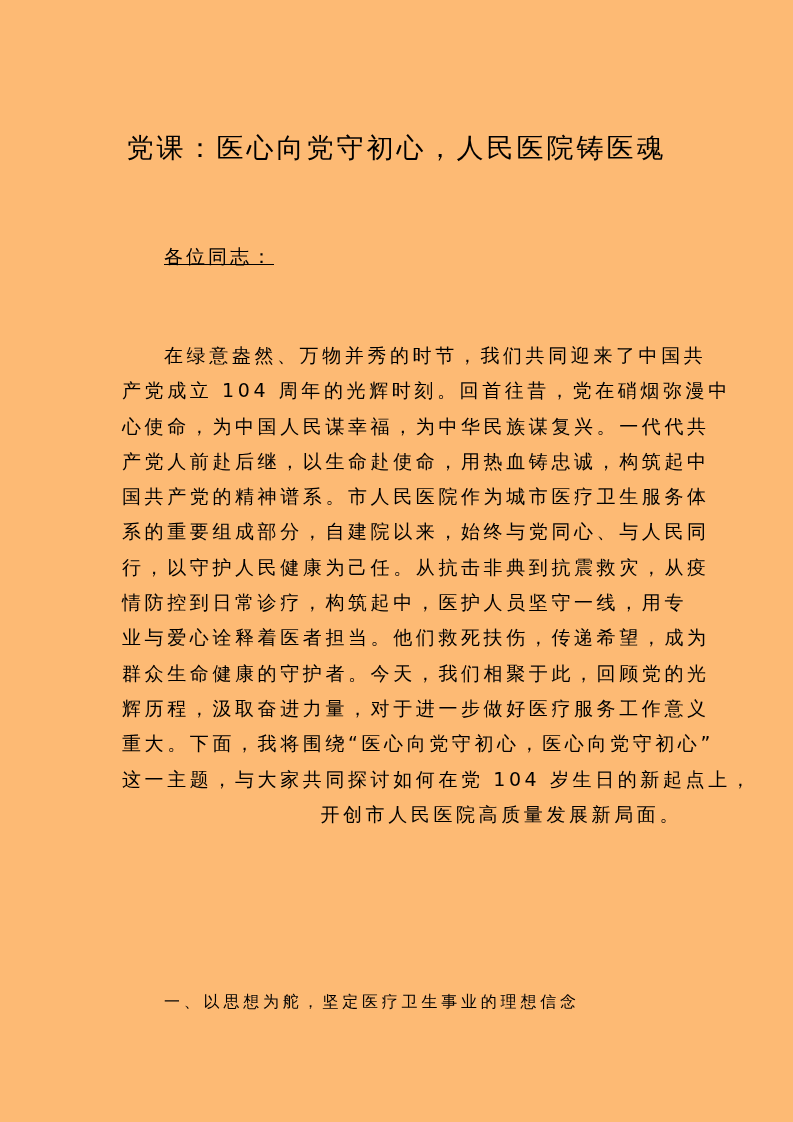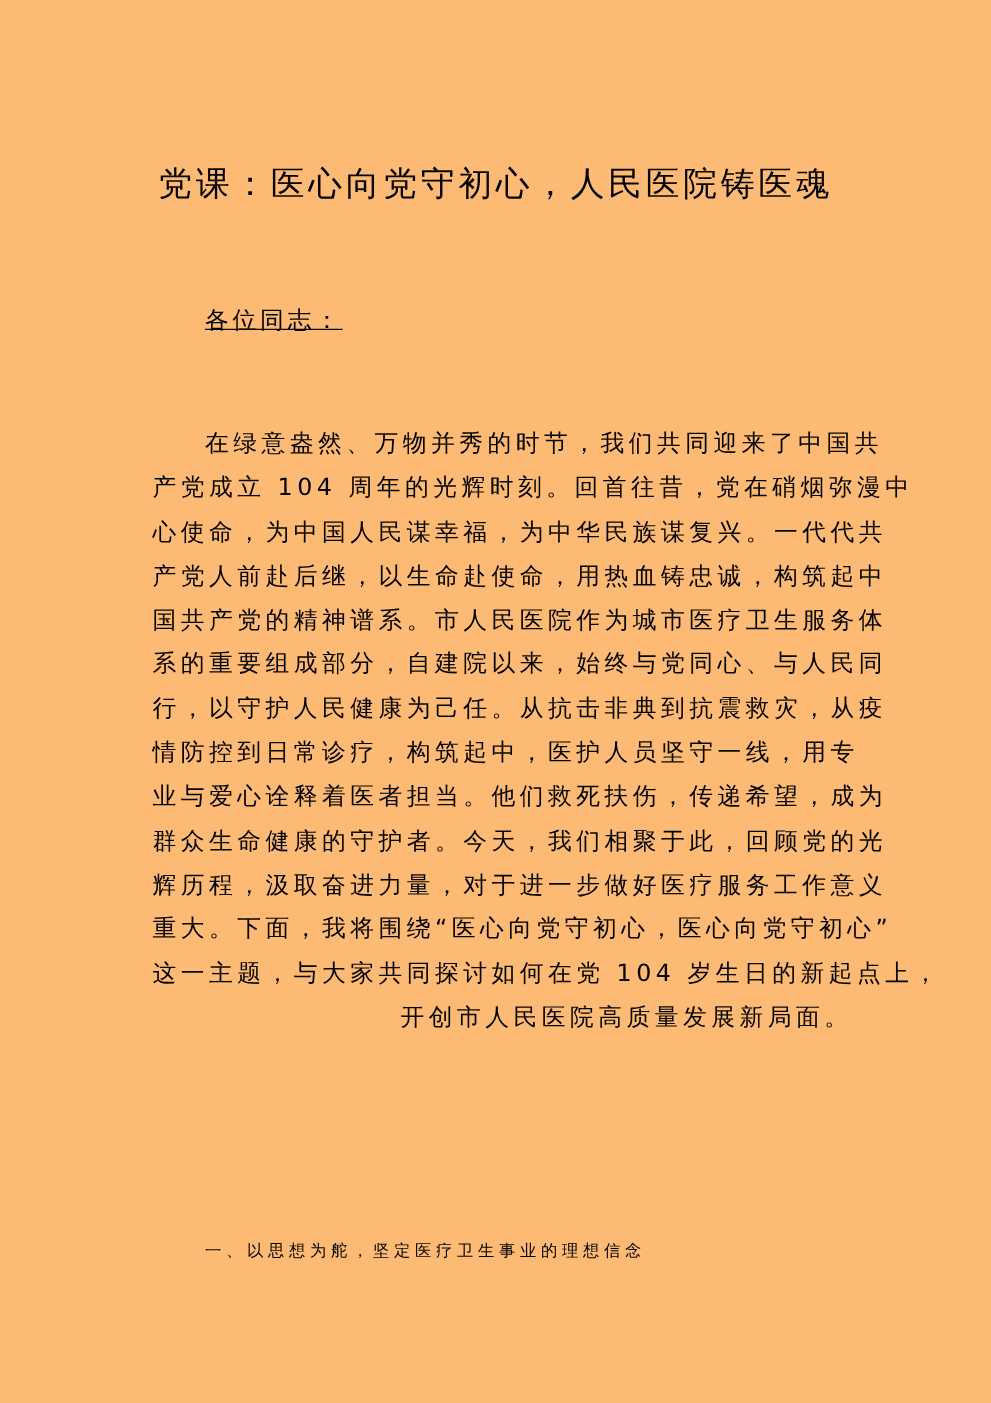--- a/index.html
+++ b/index.html
@@ -60,21 +60,21 @@
       display: flex;
       justify-content: space-between;
     }
     .line.indent { padding-left: 42px; }
     .line.last { justify-content: flex-end; letter-spacing: 3.6px; }
     .line span.t { letter-spacing: 3.6px; }
     .heading1 {
       position: absolute;
       left: 164px;
       top: 986px;
-      font-size: 13px;
+      font-size: 16px;
       letter-spacing: 3.8px;
       line-height: 32px;
       white-space: nowrap;
     }
   </style>
 </head>
 <body>
 
 <div class="page">
   <div class="title">党课：医心向党守初心，人民医院铸医魂</div>

